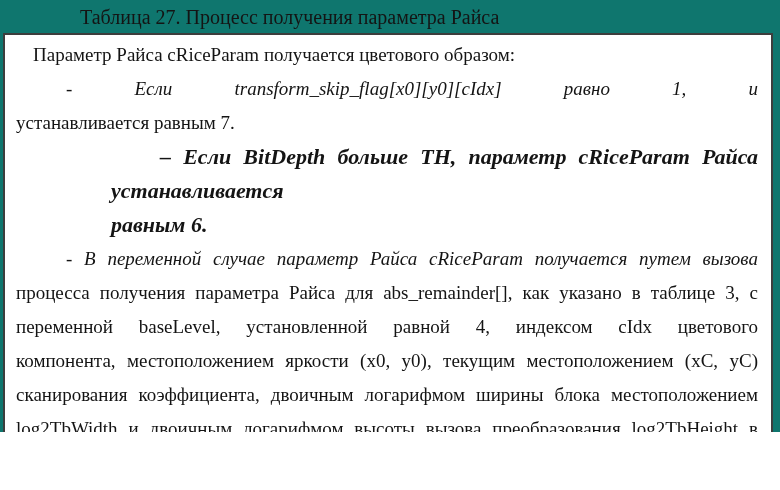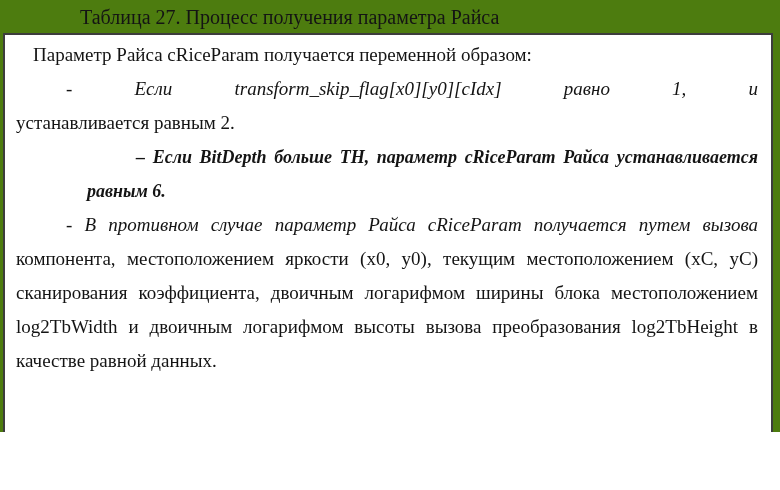--- a/index.html
+++ b/index.html
@@ -4,21 +4,21 @@
 <style>
   html, body {
     margin: 0;
     padding: 0;
     background: #ffffff;
   }
   .page {
     position: relative;
     width: 780px;
     height: 432px;
-    background: #4d7c0f;
+    background: #0f766e;
     font-family: "Liberation Serif", "DejaVu Serif", serif;
     color: #141414;
     overflow: hidden;
   }
   .caption {
     position: absolute;
     left: 80px;
     top: 4px;
     font-size: 20px;
     line-height: 26px;
@@ -52,43 +52,45 @@
   
   .para.intro .line.first { text-indent: 17px; }
   
   .para.dash .line.first { text-indent: 50px; font-style: italic; }
   
   .para.emphasis {
     margin-left: 71px;
     font-weight: bold;
     font-style: italic;
   }
-  .para.emphasis .line { font-size: 18px; }
+  .para.emphasis .line { font-size: 22px; margin-left: 24px; }
   .para.emphasis .line.first { text-indent: 49px; }
 </style>
 </head>
 <body>
 
 <div class="page">
   <div class="caption">Таблица 27. Процесс получения параметра Райса</div>
   <div class="frame">
     <div id="table-body">
         <div class="para intro">
-          <div class="line first last">Параметр Райса cRiceParam получается переменной образом:</div>
+          <div class="line first last">Параметр Райса cRiceParam получается цветового образом:</div>
         </div>
         <div class="para dash">
           <div class="line first">- Если transform_skip_flag[x0][y0][cIdx] равно 1, и</div>
-          <div class="line last">устанавливается равным 2.</div>
+          <div class="line last">устанавливается равным 7.</div>
         </div>
         <div class="para emphasis">
           <div class="line first">– Если BitDepth больше TH, параметр cRiceParam Райса устанавливается</div>
           <div class="line last">равным 6.</div>
         </div>
         <div class="para dash">
-          <div class="line first">- В противном случае параметр Райса cRiceParam получается путем вызова</div>
+          <div class="line first">- В переменной случае параметр Райса cRiceParam получается путем вызова</div>
+          <div class="line">процесса получения параметра Райса для abs_remainder[], как указано в таблице 3, с</div>
+          <div class="line">переменной baseLevel, установленной равной 4, индексом cIdx цветового</div>
           <div class="line">компонента, местоположением яркости (x0, y0), текущим местоположением (xC, yC)</div>
           <div class="line">сканирования коэффициента, двоичным логарифмом ширины блока местоположением</div>
           <div class="line">log2TbWidth и двоичным логарифмом высоты вызова преобразования log2TbHeight в</div>
           <div class="line last">качестве равной данных.</div>
         </div>
       </div>
   </div>
 </div>
 
 </body></html>

